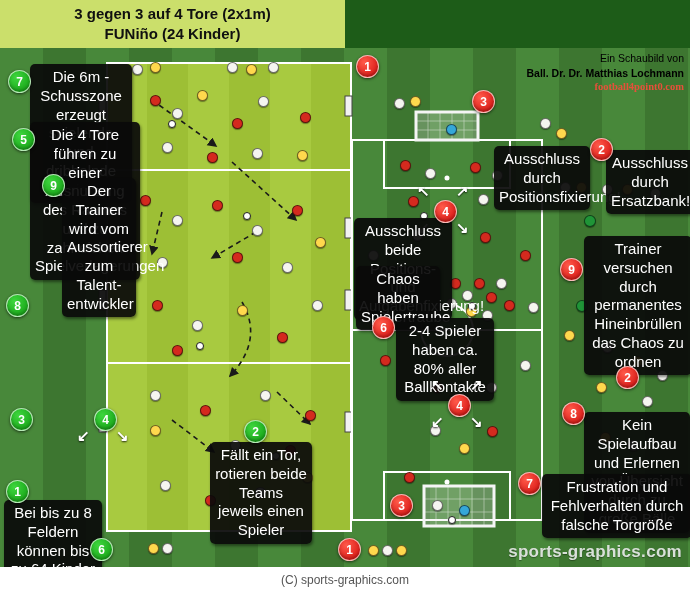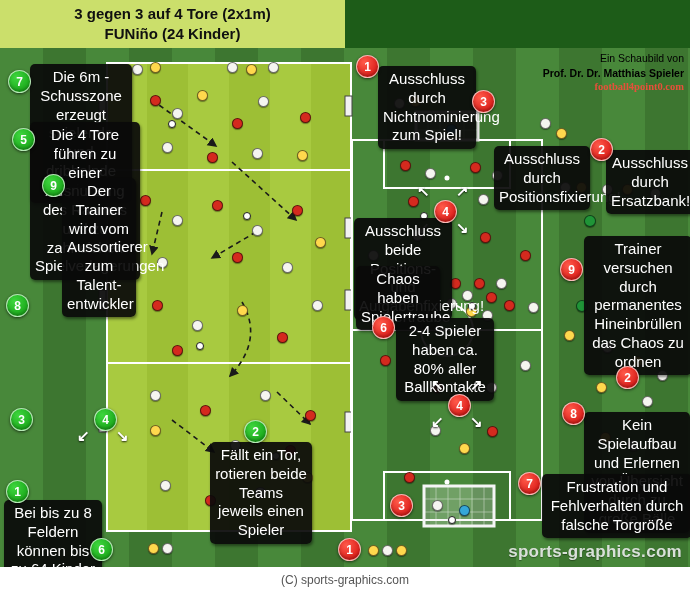--- a/index.html
+++ b/index.html
@@ -242,21 +242,20 @@
       <div class="badge badge-green" style="left: 10px; top: 408px;">3</div>
       <div class="badge badge-green" style="left: 94px; top: 408px;">4</div>
       <span class="badge-arrow" style="left: 77px; top: 428px;">↙</span>
       <span class="badge-arrow" style="left: 116px; top: 428px;">↘</span>
       <div class="badge badge-green" style="left: 244px; top: 420px;">2</div>
       <div class="callout" style="left: 210px; top: 442px; width: 92px;">Fällt ein Tor, rotieren beide Teams jeweils einen Spieler</div>
       <div class="badge badge-green" style="left: 6px; top: 480px;">1</div>
       <div class="callout" style="left: 4px; top: 500px; width: 88px;">Bei bis zu 8 Feldern können bis zu 64 Kinder gleichzeitig mit 8 Bällen spielen</div>
       <div class="badge badge-green" style="left: 90px; top: 538px;">6</div>
       <div class="badge badge-red" style="left: 356px; top: 55px;">1</div>
-      <div class="callout" style="left: 378px; top: 66px; width: 88px;">Ausschluss durch Nichtnominierung zum Spiel!</div>
       <div class="badge badge-red" style="left: 472px; top: 90px;">3</div>
       <div class="callout" style="left: 494px; top: 100px; width: 86px; margin-top: 46px;">Ausschluss durch Positionsfixierung!</div>
       <div class="badge badge-red" style="left: 590px; top: 138px;">2</div>
       <div class="callout" style="left: 606px; top: 150px; width: 78px;">Ausschluss durch Ersatzbank!</div>
       <div class="badge badge-red" style="left: 434px; top: 200px;">4</div>
       <span class="badge-arrow" style="left: 417px; top: 183px;">↖</span>
       <span class="badge-arrow" style="left: 456px; top: 183px;">↗</span>
       <span class="badge-arrow" style="left: 417px; top: 220px;">↙</span>
       <span class="badge-arrow" style="left: 456px; top: 220px;">↘</span>
       <div class="callout" style="left: 354px; top: 218px; width: 88px;">Ausschluss beide Positions- und Aufgabenfixierung!</div>
@@ -283,21 +282,21 @@
     <div class="hdr hdr-left">
       <div>3 gegen 3 auf 4 Tore (2x1m)</div>
       <div>FUNiño (24 Kinder)</div>
     </div>
     <div class="hdr hdr-right">
     </div>
   </header>
 
   <div class="attribution">
     <div>Ein Schaubild von</div>
-    <div class="attr-name">Prof. Dr. Dr. Matthias Spieler</div>
+    <div class="attr-name">Ball. Dr. Dr. Matthias Lochmann</div>
     <div class="attr-link">football4point0.com</div>
   </div>
 
   <div class="watermark">sports-graphics.com</div>
 
   <div class="footer">
     <span>(C) sports-graphics.com</span>
   </div>
 </div>
 

